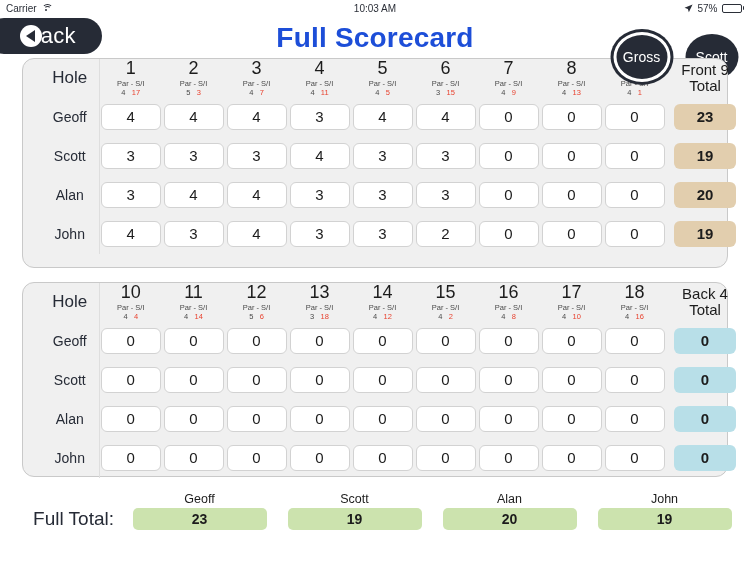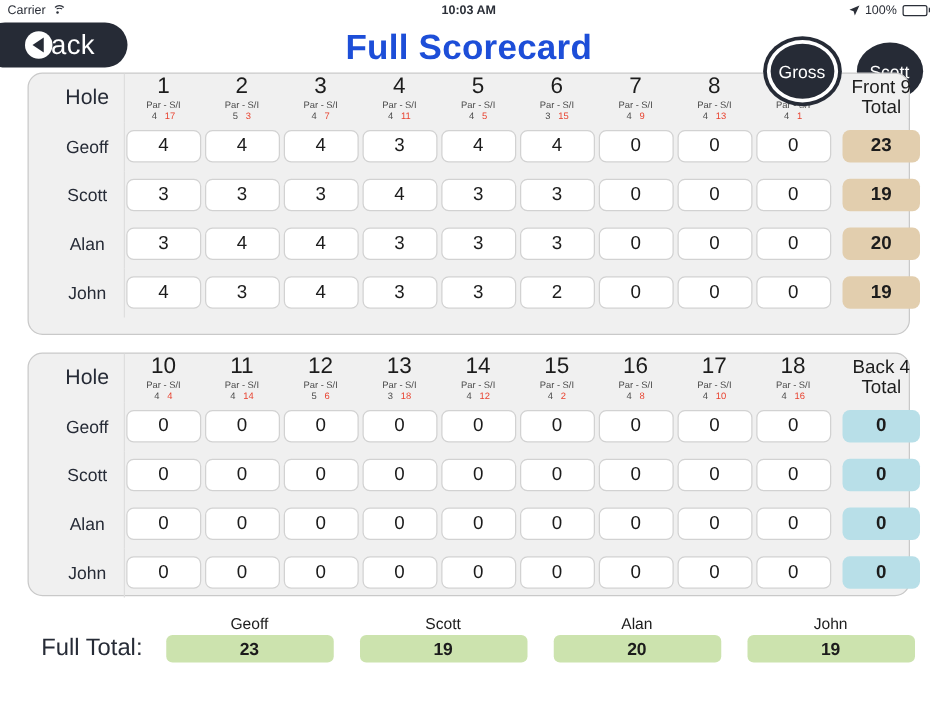--- a/index.html
+++ b/index.html
@@ -16,21 +16,21 @@
   }
 
   
   .statusbar {
     position: absolute; top: 0; left: 0;
     width: 750px; height: 16px;
     display: flex; align-items: center;
     font-size: 10px; color: #2b2f38;
   }
   .sb-left { display: flex; align-items: center; gap: 4px; padding-left: 6px; }
-  .sb-center { position: absolute; left: 0; right: 0; text-align: center; font-weight: bold; font-size: 10px; }
+  .sb-center { position: absolute; left: 0; right: 0; text-align: center; font-weight: normal; font-size: 10px; }
   .sb-right { position: absolute; right: 6px; display: flex; align-items: center; gap: 4px; }
   .wifi-ico { display: inline-block; width: 11px; height: 9px; position: relative; }
   .wifi-ico i {
     position: absolute; display: block; border: 1.6px solid #2b2f38;
     border-bottom-color: transparent; border-left-color: transparent; border-right-color: transparent;
     border-radius: 50%;
   }
   .wifi-ico i:nth-child(1) { width: 9px; height: 9px; left: 1px; top: 0px; }
   .wifi-ico i:nth-child(2) { width: 5px; height: 5px; left: 3px; top: 2px; }
   .wifi-ico i:nth-child(3) {
@@ -172,21 +172,21 @@
           <i></i>
           <i></i>
           <i></i>
         </span>
     </div>
     <div class="sb-center">10:03 AM</div>
     <div class="sb-right">
       <svg class="loc-ico" viewBox="0 0 10 10">
         <path d="M9.5 0.5 L0.6 4.3 L4.3 5.5 L5.4 9.3 Z" fill="#2b2f38"></path>
       </svg>
-      <span>100%</span>
+      <span>57%</span>
       <span class="batt">
         <span class="batt-body"><span class="batt-fill"></span></span>
         <span class="batt-cap"></span>
       </span>
     </div>
   </div>
 
   <div class="navbar">
     <div class="back-btn">
       <span class="back-circle">

